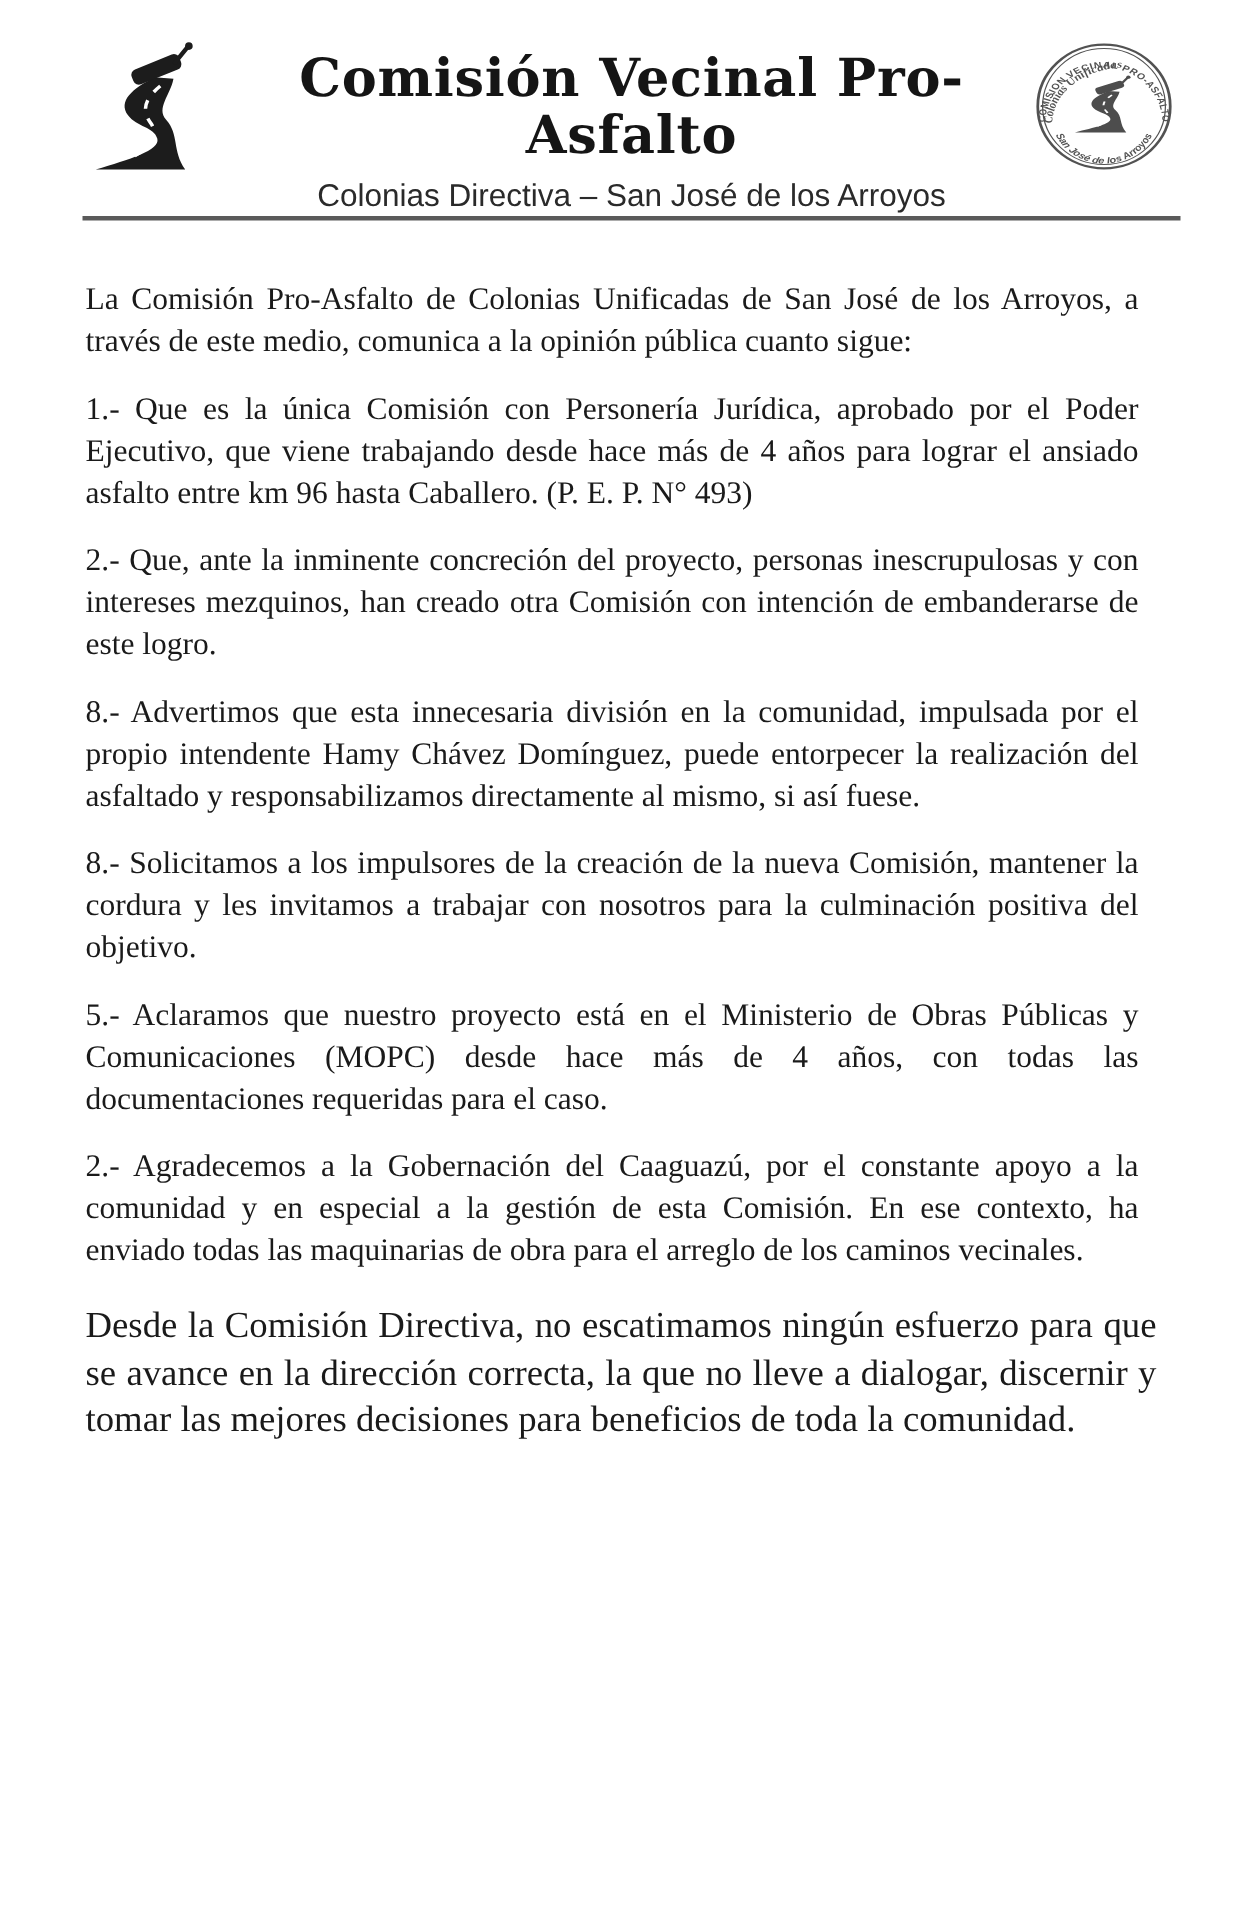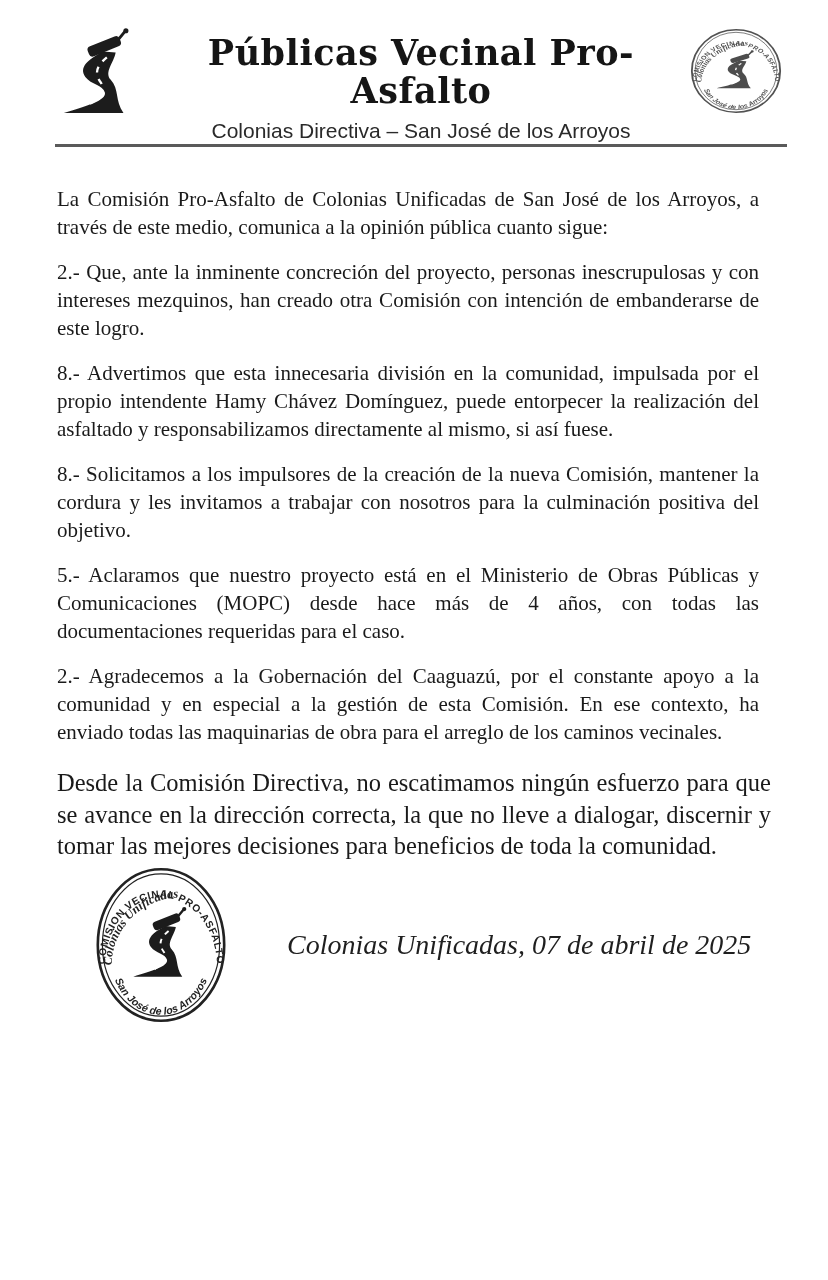--- a/index.html
+++ b/index.html
@@ -137,40 +137,35 @@
         <use href="#road-shape" transform="translate(42,62) scale(1.22)"></use>
       </g>
     </defs>
   </svg>
 
   <header class="letterhead">
     <svg class="logo-svg" viewBox="0 0 100 90">
       <use href="#road-shape"></use>
     </svg>
     <div class="head-center">
-      <div class="org-title">Públicas Vecinal Pro-Asfalto</div>
+      <div class="org-title">Comisión Vecinal Pro-Asfalto</div>
       <div class="org-subtitle">Colonias Directiva – San José de los Arroyos</div>
     </div>
     <svg class="head-seal" viewBox="0 0 200 240" preserveAspectRatio="none">
       <use href="#seal-graphic"></use>
     </svg>
   </header>
   <div class="head-rule"></div>
 
 
   <main class="letter-body">
     <p>La Comisión Pro-Asfalto de Colonias Unificadas de San José de los Arroyos, a través de este medio, comunica a la opinión pública cuanto sigue:</p>
+    <p>1.- Que es la única Comisión con Personería Jurídica, aprobado por el Poder Ejecutivo, que viene trabajando desde hace más de 4 años para lograr el ansiado asfalto entre km 96 hasta Caballero. (P. E. P. N° 493)</p>
     <p>2.- Que, ante la inminente concreción del proyecto, personas inescrupulosas y con intereses mezquinos, han creado otra Comisión con intención de embanderarse de este logro.</p>
     <p>8.- Advertimos que esta innecesaria división en la comunidad, impulsada por el propio intendente Hamy Chávez Domínguez, puede entorpecer la realización del asfaltado y responsabilizamos directamente al mismo, si así fuese.</p>
     <p>8.- Solicitamos a los impulsores de la creación de la nueva Comisión, mantener la cordura y les invitamos a trabajar con nosotros para la culminación positiva del objetivo.</p>
     <p>5.- Aclaramos que nuestro proyecto está en el Ministerio de Obras Públicas y Comunicaciones (MOPC) desde hace más de 4 años, con todas las documentaciones requeridas para el caso.</p>
     <p>2.- Agradecemos a la Gobernación del Caaguazú, por el constante apoyo a la comunidad y en especial a la gestión de esta Comisión. En ese contexto, ha enviado todas las maquinarias de obra para el arreglo de los caminos vecinales.</p>
     <p class="closing">Desde la Comisión Directiva, no escatimamos ningún esfuerzo para que se avance en la dirección correcta, la que no lleve a dialogar, discernir y tomar las mejores decisiones para beneficios de toda la comunidad.</p>
   </main>
 
-  <footer class="letter-footer">
-    <svg class="footer-seal" viewBox="0 0 200 240">
-      <use href="#seal-graphic"></use>
-    </svg>
-    <div class="dateline">Colonias Unificadas, 07 de abril de 2025</div>
-  </footer>
 
 </div>
 
 </body></html>

